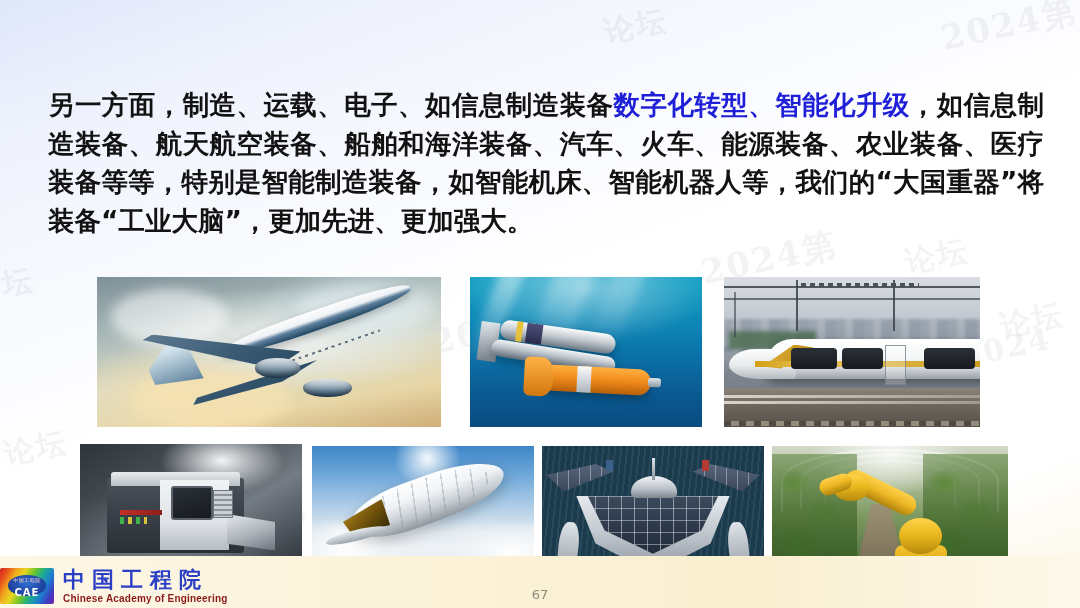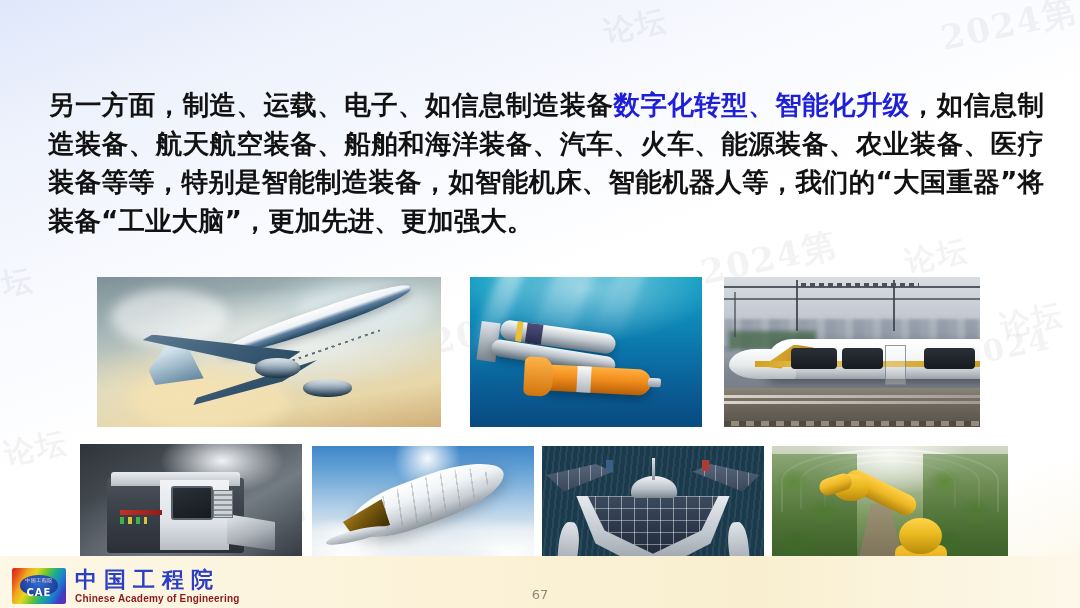--- a/index.html
+++ b/index.html
@@ -415,21 +415,21 @@
     position: absolute; background: linear-gradient(180deg,#ffd04a 0%,#edb824 48%,#b1840c 100%);
     border-radius: 14px;
   }
 
   
   #footer-band {
     position: absolute; left: 0; right: 0; bottom: 0; height: 52px;
     background: linear-gradient(90deg,#fdf7e6 0%, #fbf2d8 40%, #f9efd0 70%, #fdf8ea 100%);
   }
   #cae-logo {
-    position: absolute; left: 12px; bottom: 4px;
+    position: absolute; left: 0; bottom: 4px;
     display: flex; align-items: center;
   }
   #cae-emblem {
     position: relative;
     width: 54px; height: 36px;
     background: linear-gradient(118deg,#d61f1f 0%,#e8541c 12%,#f0a81d 24%,#e8d420 36%,#6fc62a 50%,#1faf8a 62%,#1d7fd0 76%,#3a3fc2 88%,#7a1fb0 100%);
     border-radius: 2px;
   }
   #cae-emblem .ellipse {
     position: absolute; left: 14%; top: 20%; width: 72%; height: 58%;

